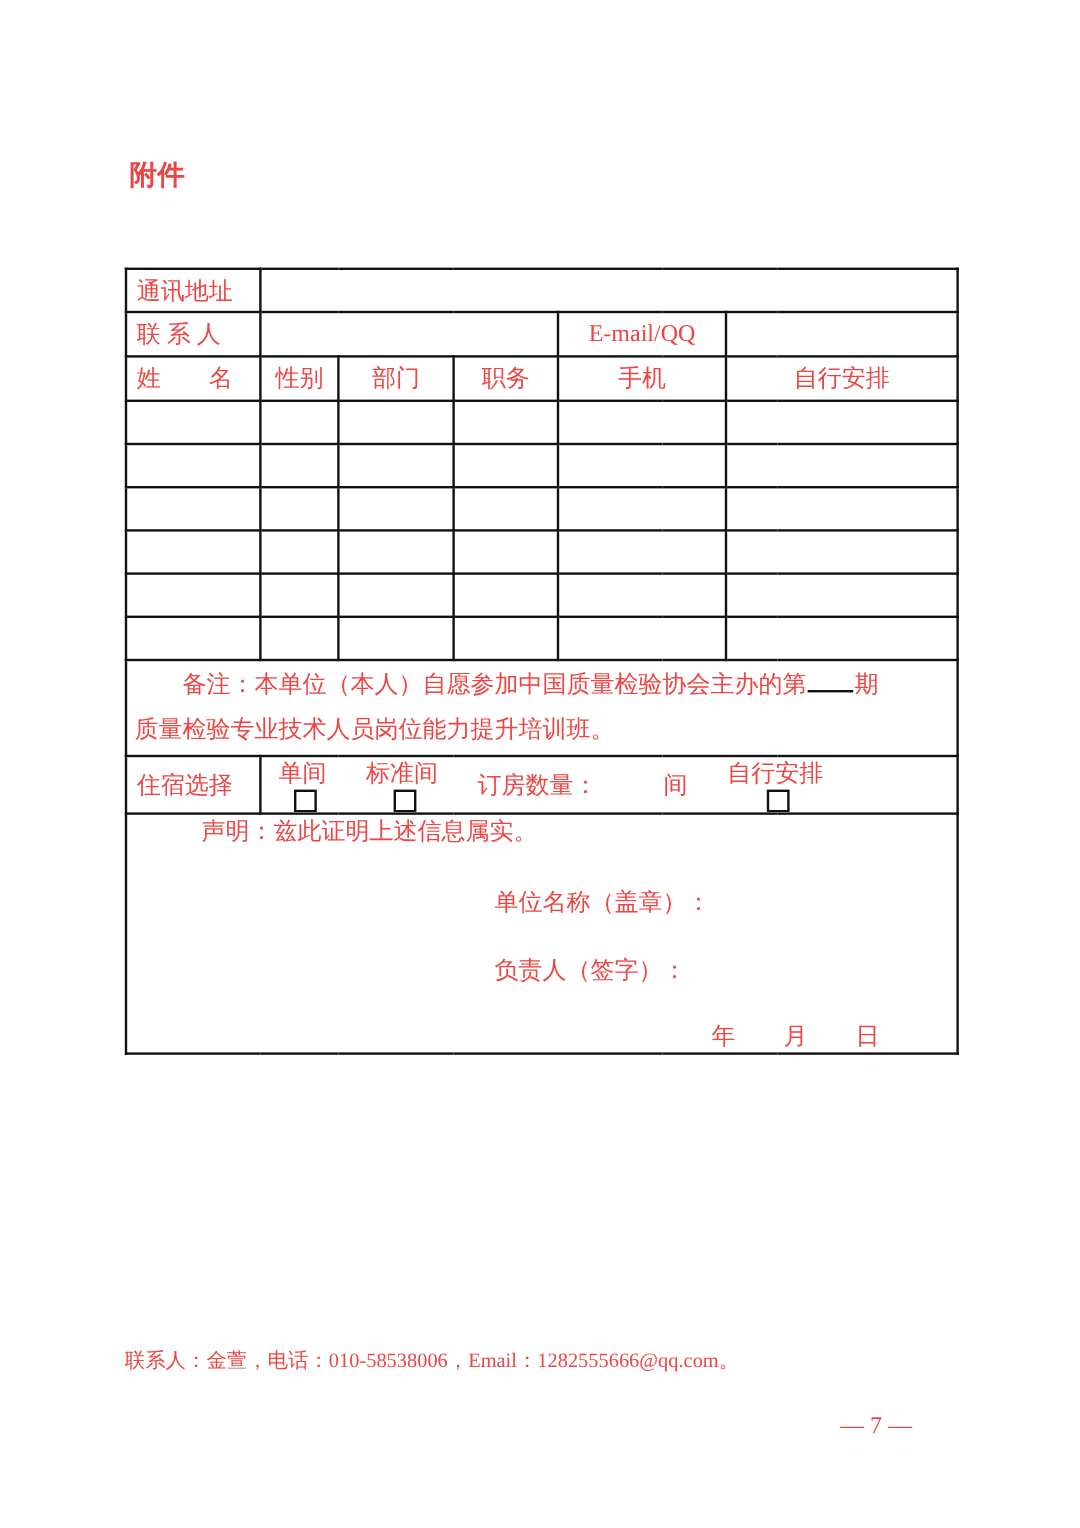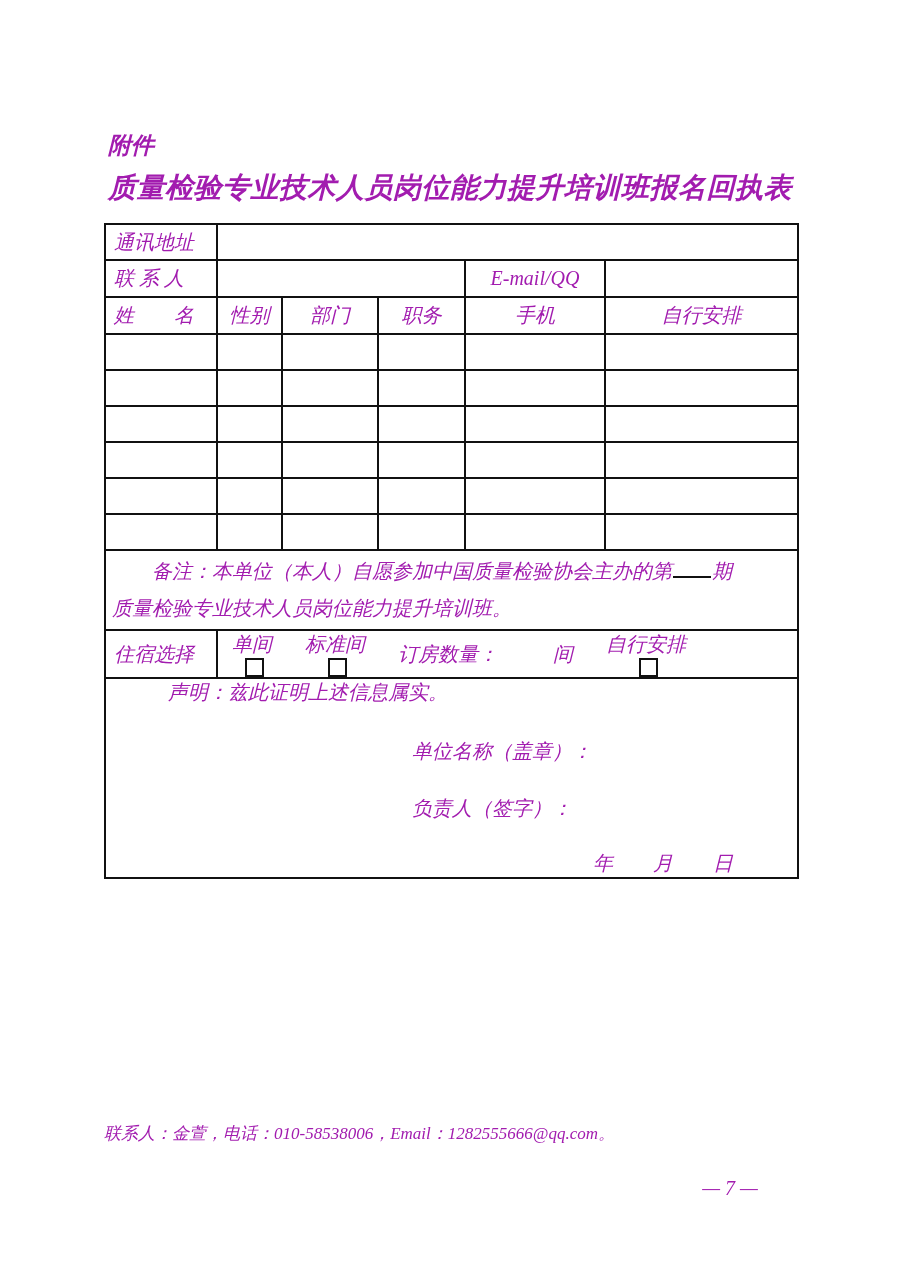--- a/index.html
+++ b/index.html
@@ -1,18 +1,18 @@
 <!DOCTYPE html>
 <html><head>
 <meta charset="utf-8">
 <style>
   html,body { margin:0; padding:0; background:#ffffff; }
   .page {
     position:relative; width:900px; height:1273px; background:#ffffff;
-    color:#a21caf; font-family:"Liberation Serif", serif; overflow:hidden;font-style:italic;
+    color:#ef4444; font-family:"Liberation Serif", serif; overflow:hidden;
   }
   .attachment {
     position:absolute; left:108px; top:130px;
     font-family:"Liberation Sans", sans-serif; font-weight:700; font-size:23px;
   }
   .title {
     position:absolute; left:0; right:0; top:169px; margin:0; text-align:center;
     font-family:"Liberation Sans", sans-serif; font-weight:700; font-size:28px;
     letter-spacing:0.5px;
   }
@@ -59,21 +59,20 @@
     position:absolute; left:655px; top:1177px; width:150px;
     text-align:center; font-size:20px;
   }
 </style>
 </head>
 <body>
 
 <div class="page">
 
   <div class="attachment">附件</div>
-  <h1 class="title">质量检验专业技术人员岗位能力提升培训班报名回执表</h1>
 
   <table class="form">
     <colgroup>
       <col style="width:112px">
         <col style="width:65px">
         <col style="width:96px">
         <col style="width:87px">
       <col style="width:87px">
         <col style="width:53px">
         <col style="width:43px">

